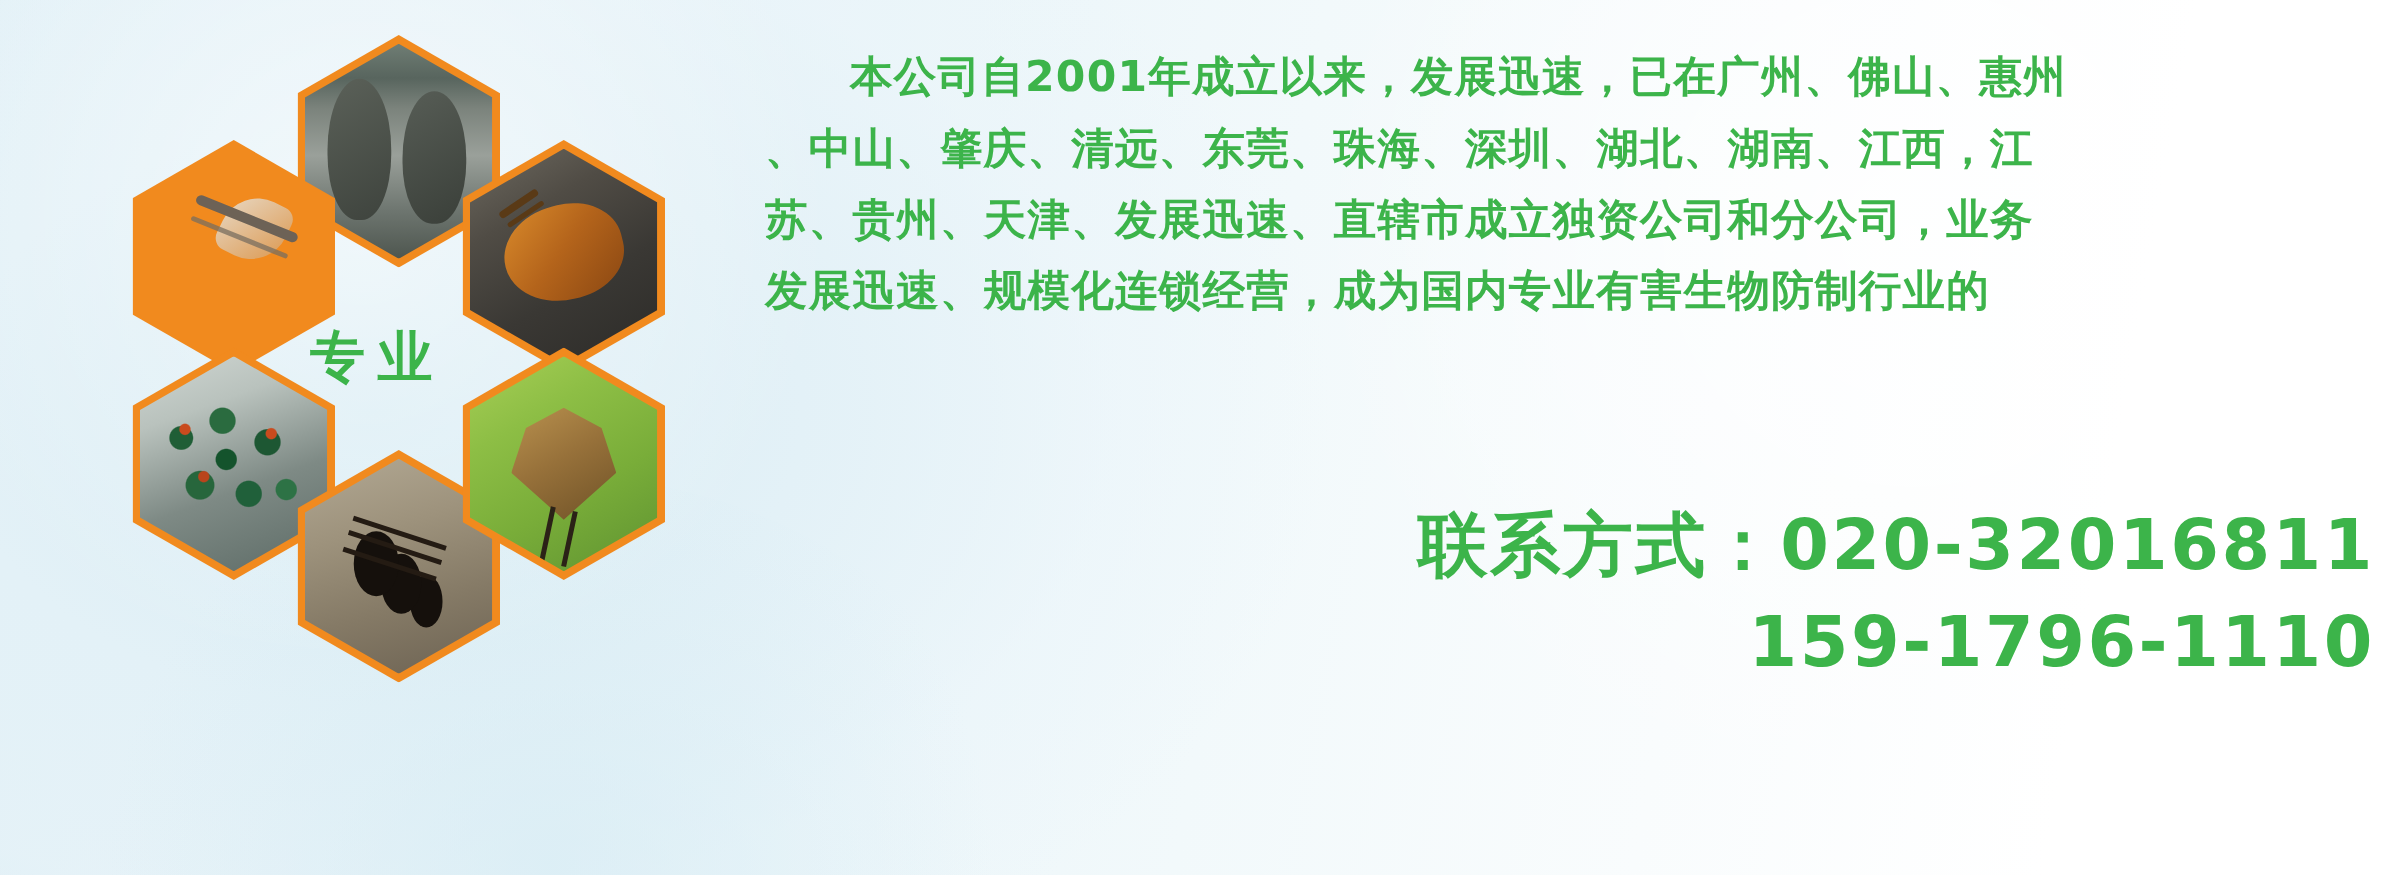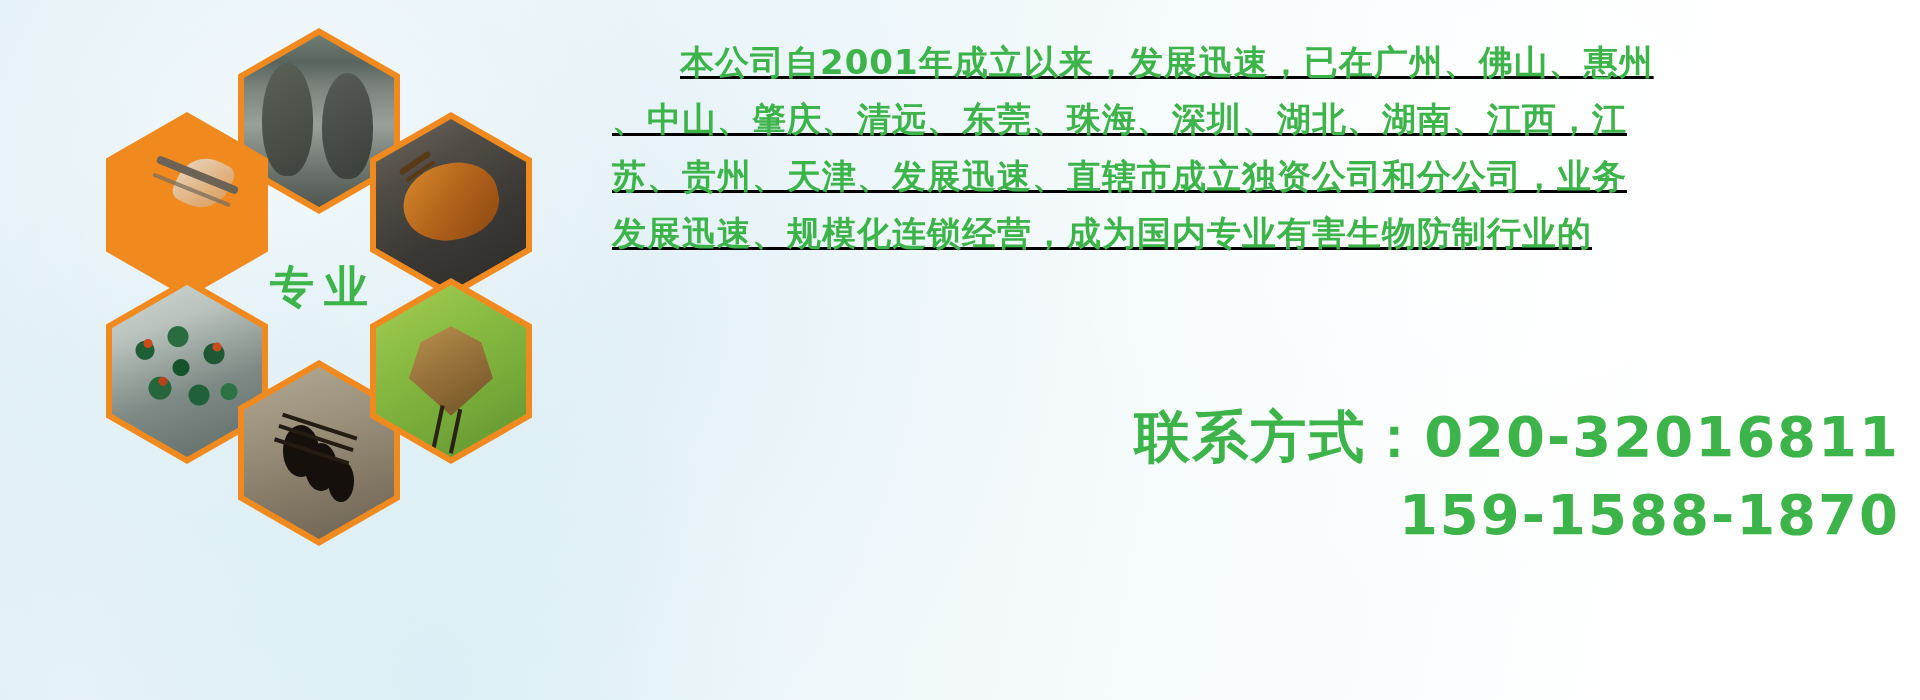--- a/index.html
+++ b/index.html
@@ -41,21 +41,21 @@
   
   .hex-mosquito{left:20px;top:106px;}
   .hex-rats    {left:152px;top:22px;}
   .hex-roach   {left:284px;top:106px;}
   .hex-flies   {left:20px;top:272px;}
   .hex-ant     {left:152px;top:354px;}
   .hex-stink   {left:284px;top:272px;}
   .hex-text{
     left:152px;top:188px;width:162px;height:186px;
     background:transparent;position:absolute;
-    display:flex;flex-direction:column;align-items:center;justify-content:center;gap:6px;
+    display:flex;flex-direction:column;justify-content:center;gap:6px;
   }
   .hex-text span{
     color:#3cb44a;font-weight:bold;font-size:44px;line-height:1.05;letter-spacing:10px;
     text-indent:10px;
     font-family:"DejaVu Sans","Liberation Sans",sans-serif;
   }
 
   
   .art-mosquito{background:
       radial-gradient(circle at 30% 20%, #8fc44a 0%, #6fa83a 26%, rgba(111,168,58,0) 58%),
@@ -102,21 +102,21 @@
       transform:rotate(18deg);box-shadow:0 14px 0 0 #241b13,0 -12px 0 0 #241b13;}
 
   .art-stink{background:linear-gradient(150deg,#a8cf56 0%,#8dbe45 30%,#79ad39 62%,#5f9331 100%);}
   .art-stink:before{content:"";position:absolute;left:22%;top:24%;width:56%;height:52%;
       background:linear-gradient(150deg,#b9914e 0%,#97713a 46%,#6f5227 100%);
       clip-path:polygon(50% 0%,86% 18%,100% 58%,50% 100%,0% 58%,14% 18%);}
   .art-stink:after{content:"";position:absolute;left:40%;top:70%;width:4px;height:26%;background:#2b2217;
       transform:rotate(12deg);box-shadow:18px 0 0 0 #2b2217;}
 
   
-  .copy{position:absolute;left:612px;top:34px;width:1280px;text-decoration:underline;}
+  .copy{position:absolute;left:612px;top:34px;width:1280px;}
   .para{
     color:#3cb44a;font-size:34px;line-height:57px;font-weight:bold;
     font-family:"DejaVu Sans","Liberation Sans",sans-serif;
     text-indent:68px;letter-spacing:1px;
   }
   .contact{position:absolute;left:620px;top:398px;width:1280px;text-align:right;}
   .contact-line{
     color:#3cb44a;font-size:56px;line-height:78px;font-weight:bold;
     font-family:"DejaVu Sans","Liberation Sans",sans-serif;letter-spacing:2px;
     white-space:nowrap;
@@ -178,16 +178,16 @@
 
   <div class="copy">
     <div class="para">本公司自2001年成立以来，发展迅速，已在广州、佛山、惠州</div>
     <div class="para" style="text-indent:0">、中山、肇庆、清远、东莞、珠海、深圳、湖北、湖南、江西，江</div>
     <div class="para" style="text-indent:0">苏、贵州、天津、发展迅速、直辖市成立独资公司和分公司，业务</div>
     <div class="para" style="text-indent:0">发展迅速、规模化连锁经营，成为国内专业有害生物防制行业的</div>
   </div>
 
   <div class="contact">
     <div class="contact-line">联系方式：020-32016811</div>
-    <div class="contact-line second">159-1588-1870</div>
+    <div class="contact-line second">159-1796-1110</div>
   </div>
 
 </div>
 
 </body></html>

